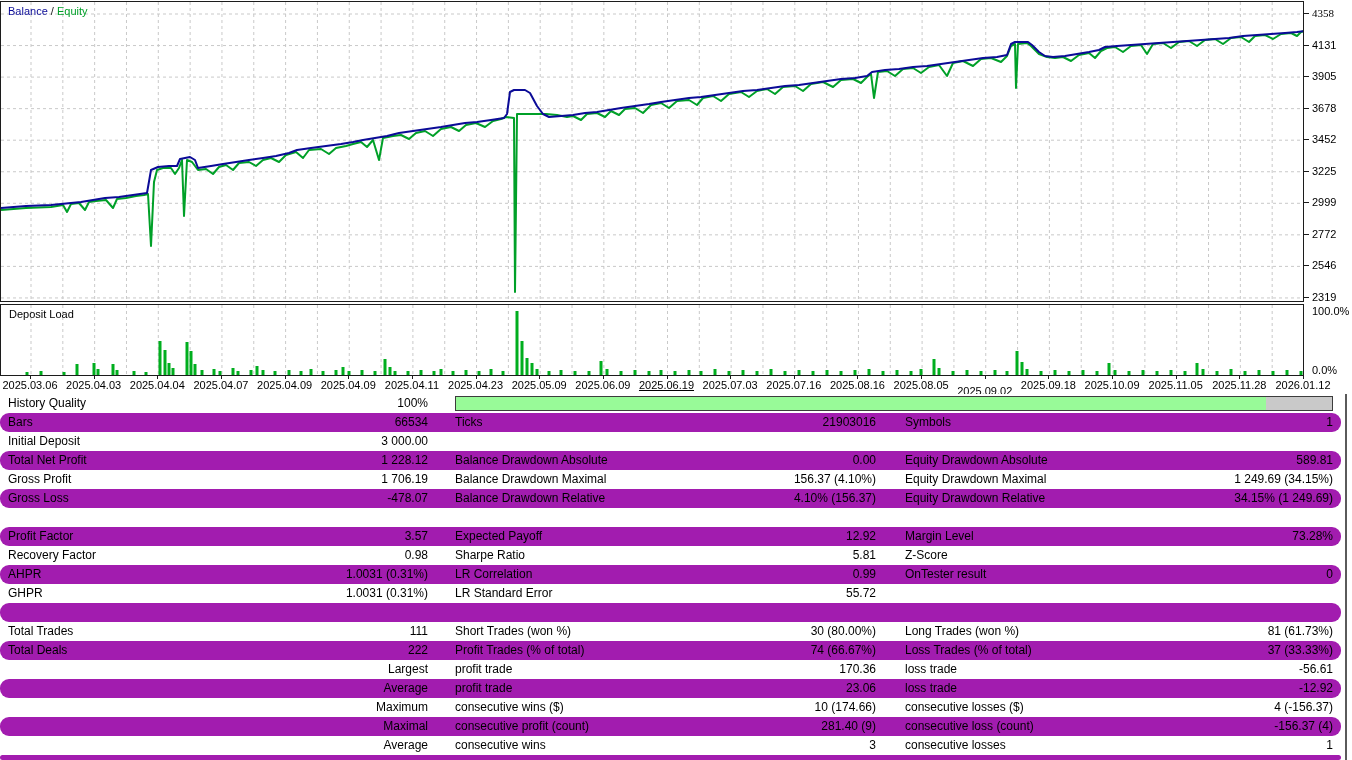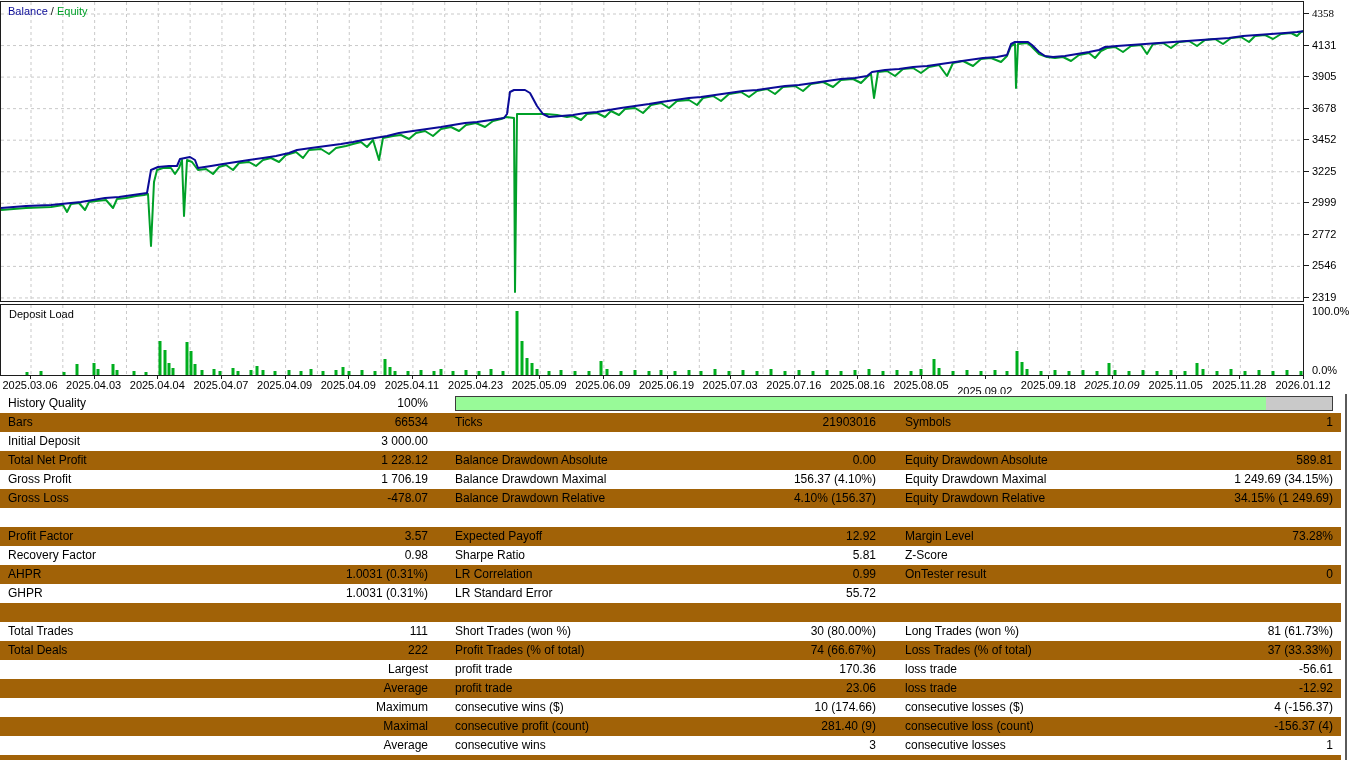--- a/index.html
+++ b/index.html
@@ -14,21 +14,21 @@
   .lbl-sep{color:#222;}
   .lbl-equity{color:#00a028;}
   .dep-label{position:absolute;left:8px;top:3px;font-size:11px;z-index:3;background:transparent;}
   .ytick{position:absolute;left:1312px;font-size:11px;white-space:nowrap;}
   .ymark{position:absolute;left:1304px;width:5px;height:1px;background:#1c1c1c;}
   .dep-axis{position:absolute;left:1312px;font-size:11px;white-space:nowrap;}
   .xlab{position:absolute;font-size:11px;white-space:nowrap;transform:translateX(-50%);top:379px;}
   .xmark{position:absolute;top:376px;width:1px;height:3px;background:#1c1c1c;}
   #stats{position:absolute;left:0;top:394px;width:1341px;}
   .row{position:relative;height:19px;font-size:12px;line-height:19px;background:#fff;}
-  .row.alt{background:#a16207;}
+  .row.alt{background:#a21caf;border-radius:9px;}
   .cell{position:absolute;top:0;height:19px;white-space:nowrap;overflow:hidden;}
   .c1l{left:8px;width:215px;}
   .c1v{left:200px;width:228px;text-align:right;}
   .c2l{left:455px;width:182px;}
   .c2v{left:636px;width:240px;text-align:right;}
   .c3l{left:905px;width:180px;}
   .c3v{left:1058px;width:275px;text-align:right;}
   .hq-bar{position:absolute;left:455px;top:2px;width:878px;height:15px;border:1px solid #3c3c3c;background:#c9c9c9;box-sizing:border-box;}
   .hq-fill{height:100%;background:#98fa98;}
   .scrollline{position:absolute;left:1345px;top:394px;width:2px;height:366px;background:#5a5a5a;}
@@ -295,35 +295,35 @@
       <div class="xlab" style="left: 348.25px;">2025.04.09</div>
       <div class="xmark" style="left: 411.9px;"></div>
       <div class="xlab" style="left: 411.9px;">2025.04.11</div>
       <div class="xmark" style="left: 475.55px;"></div>
       <div class="xlab" style="left: 475.55px;">2025.04.23</div>
       <div class="xmark" style="left: 539.2px;"></div>
       <div class="xlab" style="left: 539.2px;">2025.05.09</div>
       <div class="xmark" style="left: 602.85px;"></div>
       <div class="xlab" style="left: 602.85px;">2025.06.09</div>
       <div class="xmark" style="left: 666.5px;"></div>
-      <div class="xlab" style="left: 666.5px;">2025.06.19</div>
+      <div class="xlab" style="left: 666.5px; text-decoration: underline;">2025.06.19</div>
       <div class="xmark" style="left: 730.15px;"></div>
       <div class="xlab" style="left: 730.15px;">2025.07.03</div>
       <div class="xmark" style="left: 793.8px;"></div>
       <div class="xlab" style="left: 793.8px;">2025.07.16</div>
       <div class="xmark" style="left: 857.45px;"></div>
       <div class="xlab" style="left: 857.45px;">2025.08.16</div>
       <div class="xmark" style="left: 921.1px;"></div>
       <div class="xlab" style="left: 921.1px;">2025.08.05</div>
       <div class="xmark" style="left: 984.75px;"></div>
       <div class="xlab" style="left: 984.75px; margin-top: 6px;">2025.09.02</div>
       <div class="xmark" style="left: 1048.4px;"></div>
       <div class="xlab" style="left: 1048.4px;">2025.09.18</div>
       <div class="xmark" style="left: 1112.05px;"></div>
-      <div class="xlab" style="left: 1112.05px; font-style: italic;">2025.10.09</div>
+      <div class="xlab" style="left: 1112.05px;">2025.10.09</div>
       <div class="xmark" style="left: 1175.7px;"></div>
       <div class="xlab" style="left: 1175.7px;">2025.11.05</div>
       <div class="xmark" style="left: 1239.35px;"></div>
       <div class="xlab" style="left: 1239.35px;">2025.11.28</div>
       <div class="xmark" style="left: 1303px;"></div>
       <div class="xlab" style="left: 1303px;">2026.01.12</div>
     </div>
 
   <div id="stats">
       <div class="row">

